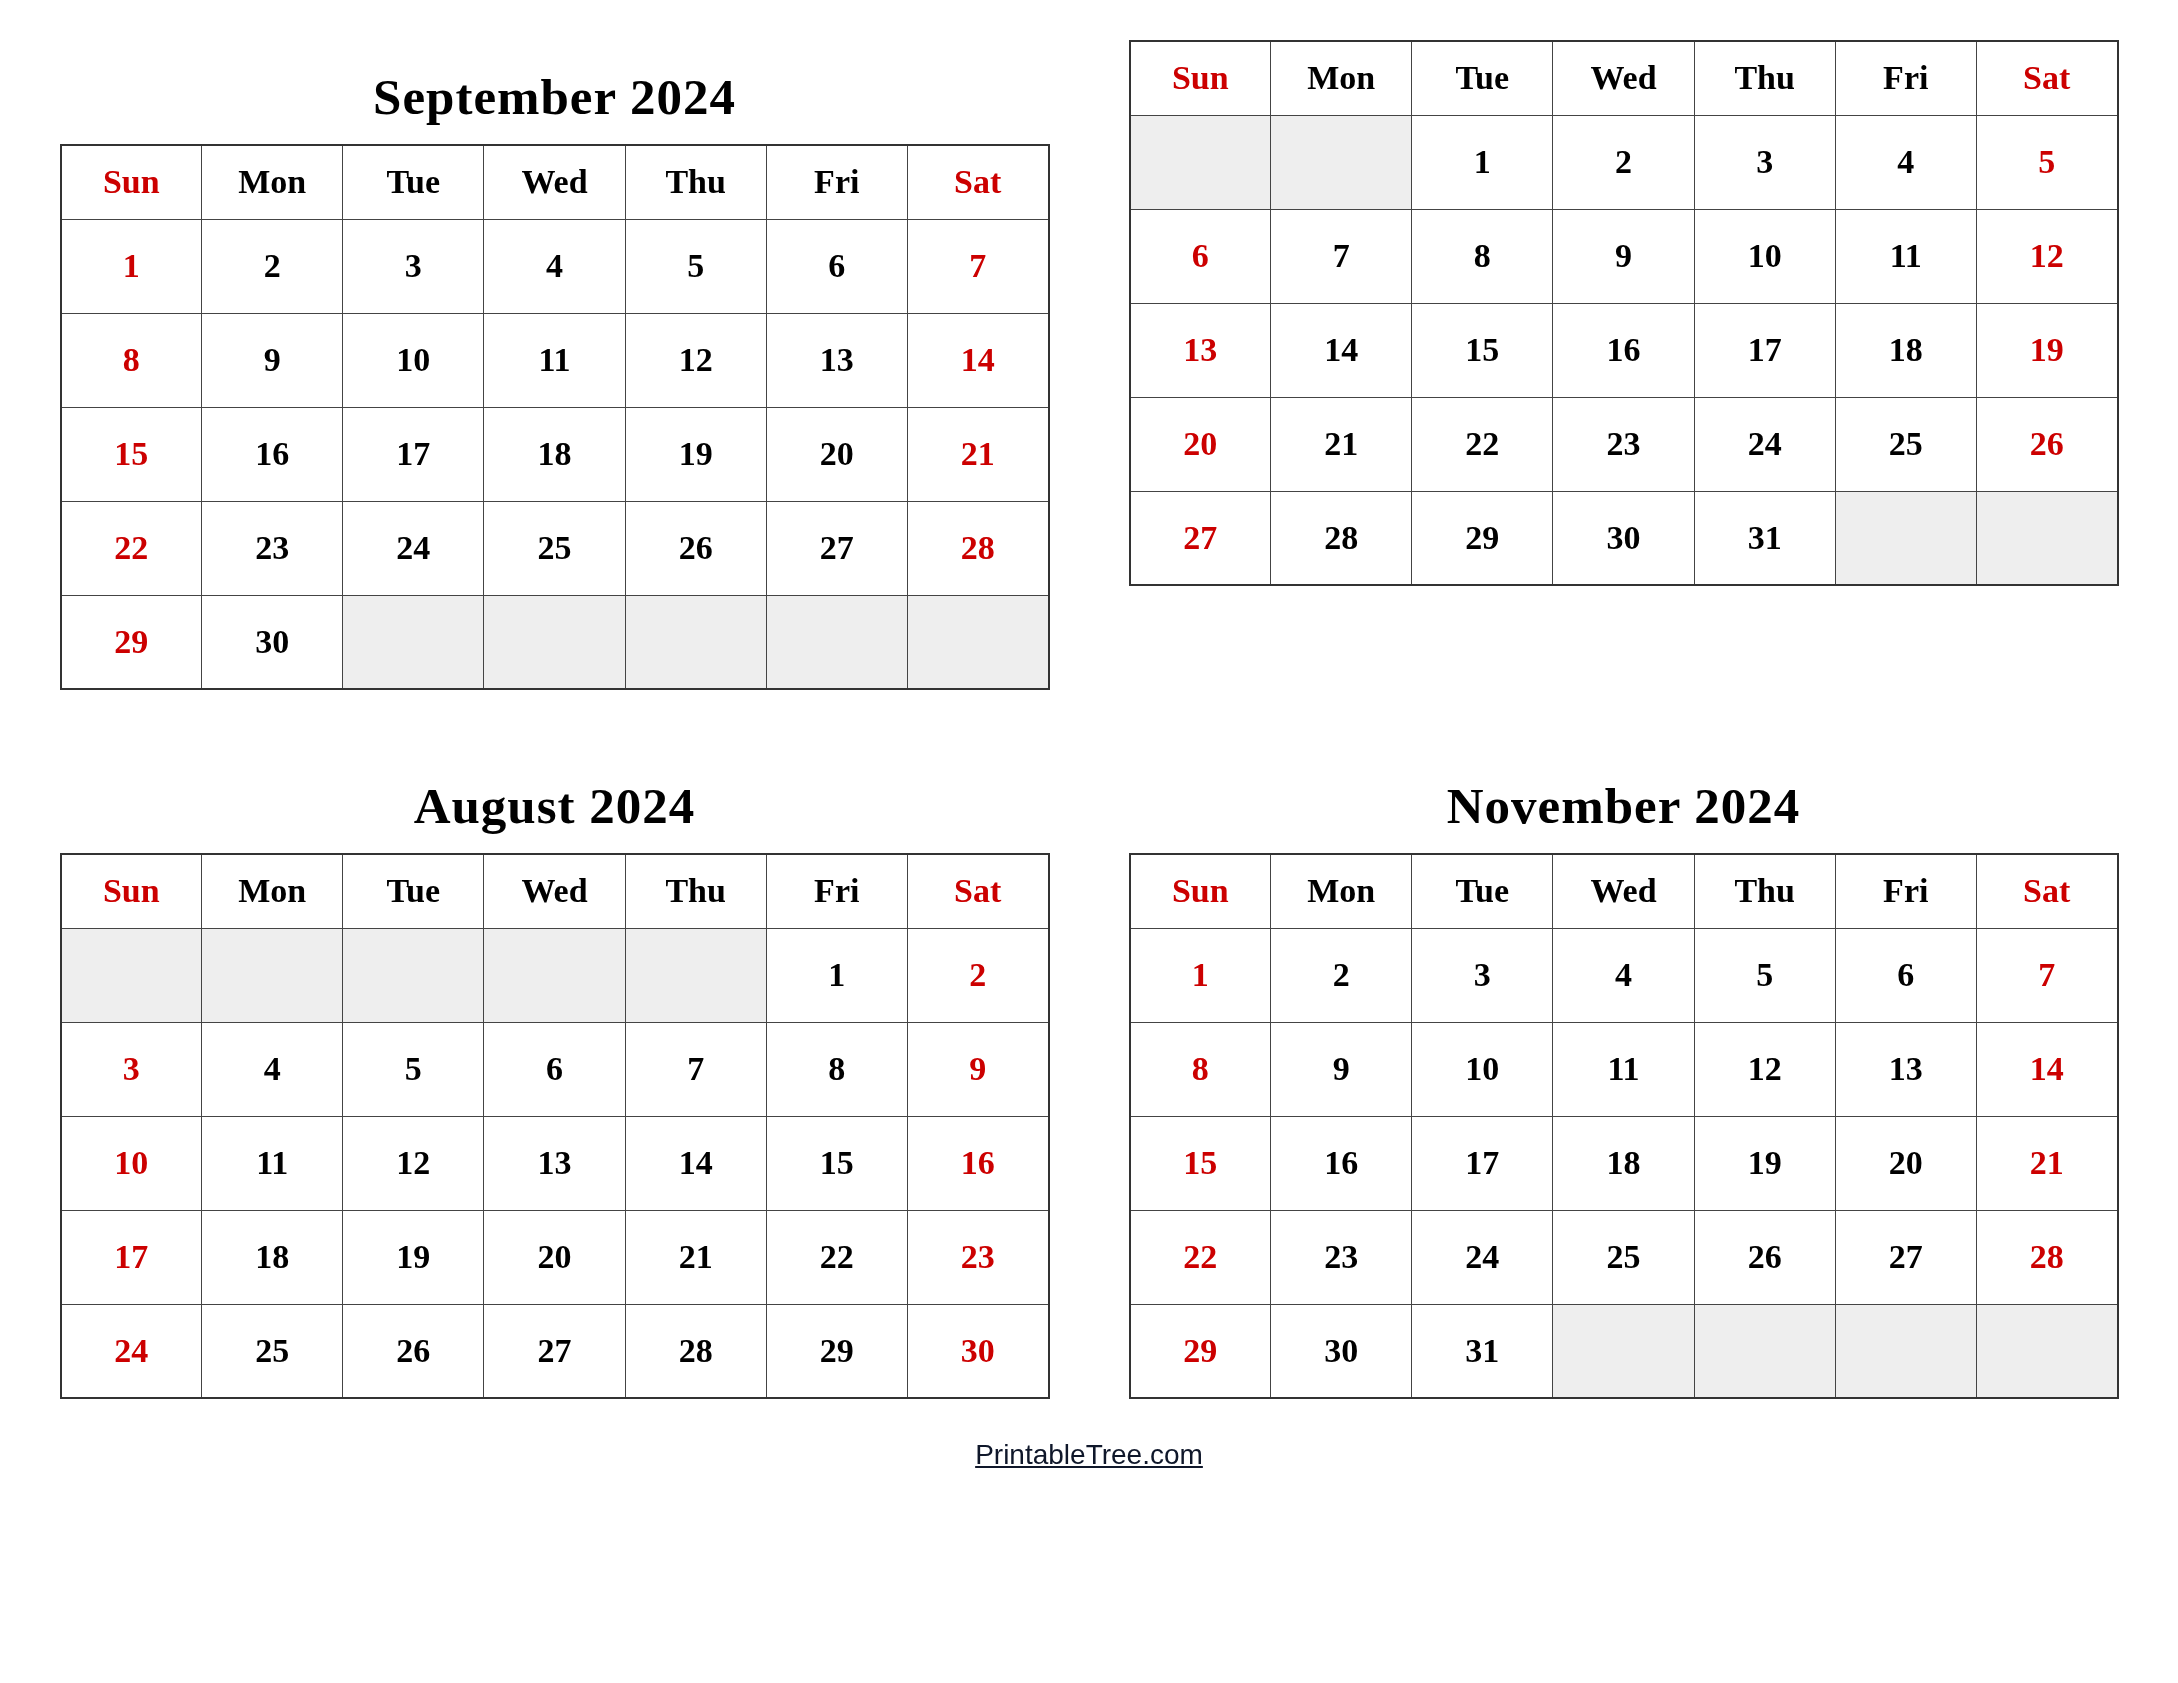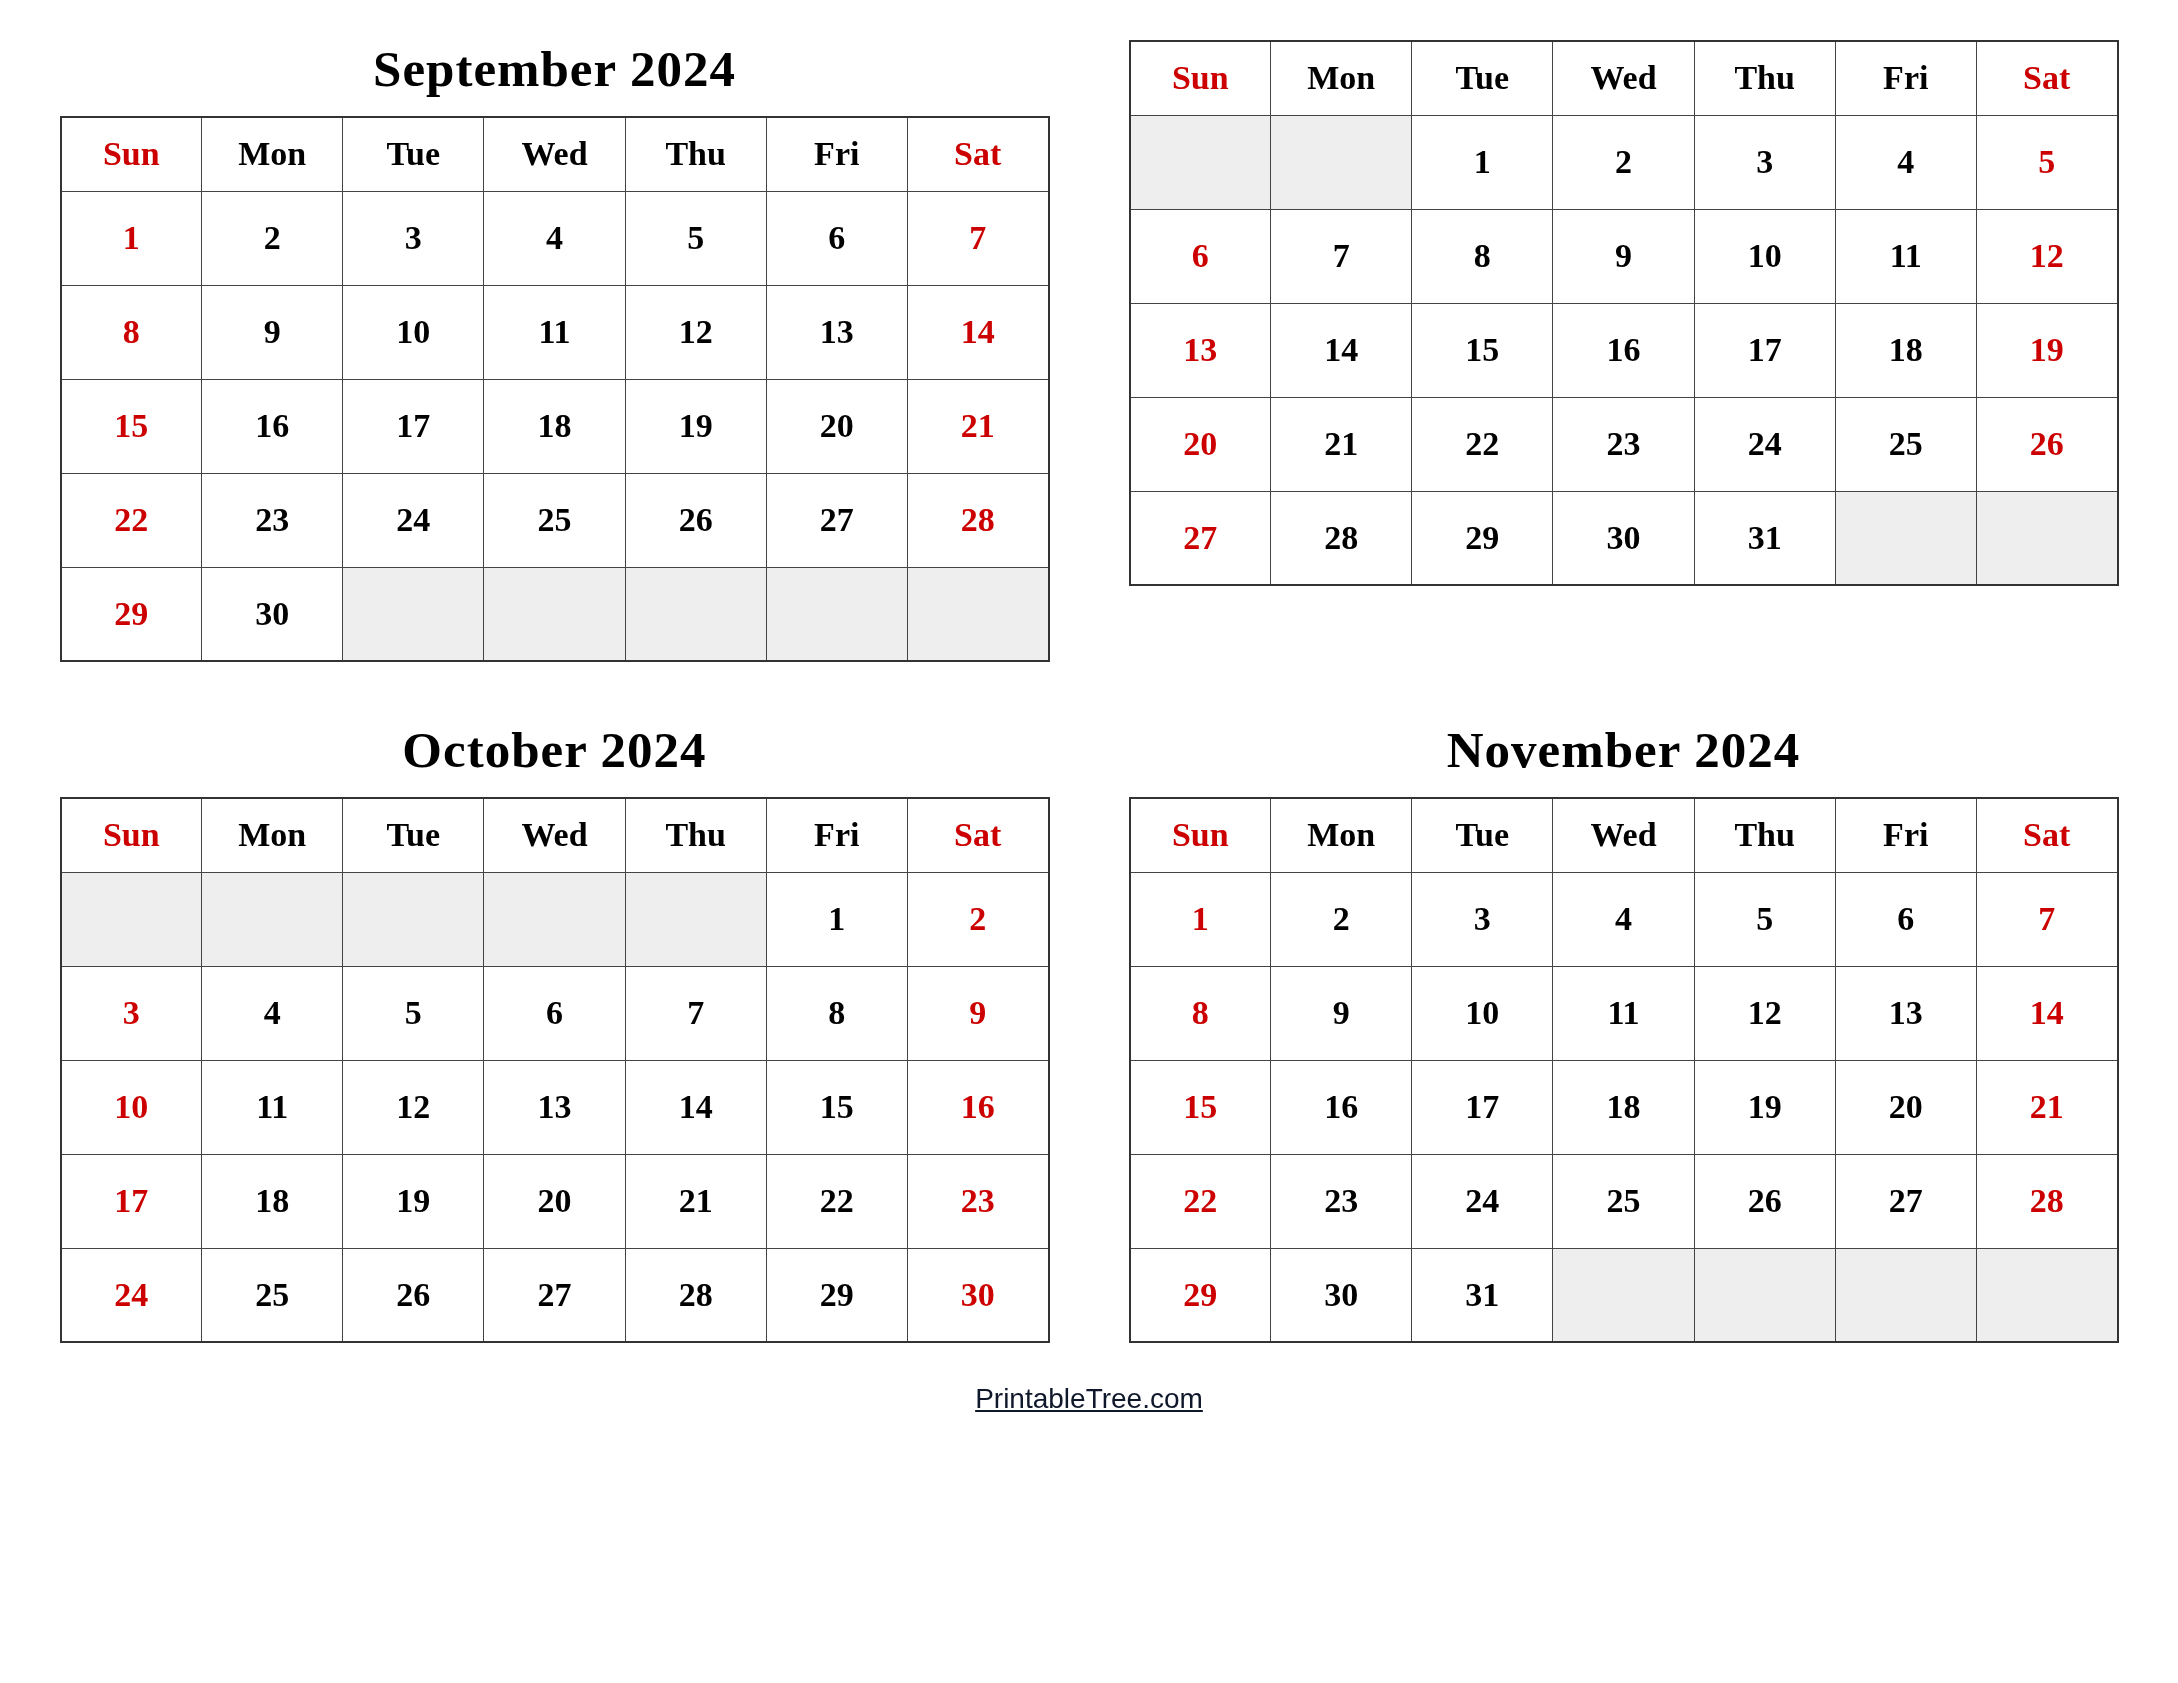--- a/index.html
+++ b/index.html
@@ -25,20 +25,21 @@
       flex-direction: column;
       align-items: center;
     }
     .calendar-title {
       font-size: 51px;
       font-weight: 900;
       font-family: 'Times New Roman', Times, serif;
       margin-bottom: 18px;
       color: #000;
       letter-spacing: 1px;
+      margin-top: 28px;
     }
     .cal-table {
       border-collapse: collapse;
       width: 100%;
       border: 2px solid #333;
     }
     .cal-table th, .cal-table td {
       border: 1.5px solid #444;
       width: 129px;
       height: 94px;
@@ -199,21 +200,21 @@
             <td>29</td>
             <td>30</td>
             <td>31</td>
             <td class="empty"></td>
             <td class="empty"></td>
           </tr>
         </tbody>
       </table>
     </div>
     <div class="calendar-block">
-      <div class="calendar-title">October 2024</div>
+      <div class="calendar-title">August 2024</div>
       <table class="cal-table">
         <thead>
           <tr>
             <th class="sun-header">Sun</th>
             <th>Mon</th>
             <th>Tue</th>
             <th>Wed</th>
             <th>Thu</th>
             <th>Fri</th>
             <th class="sat-header">Sat</th>

